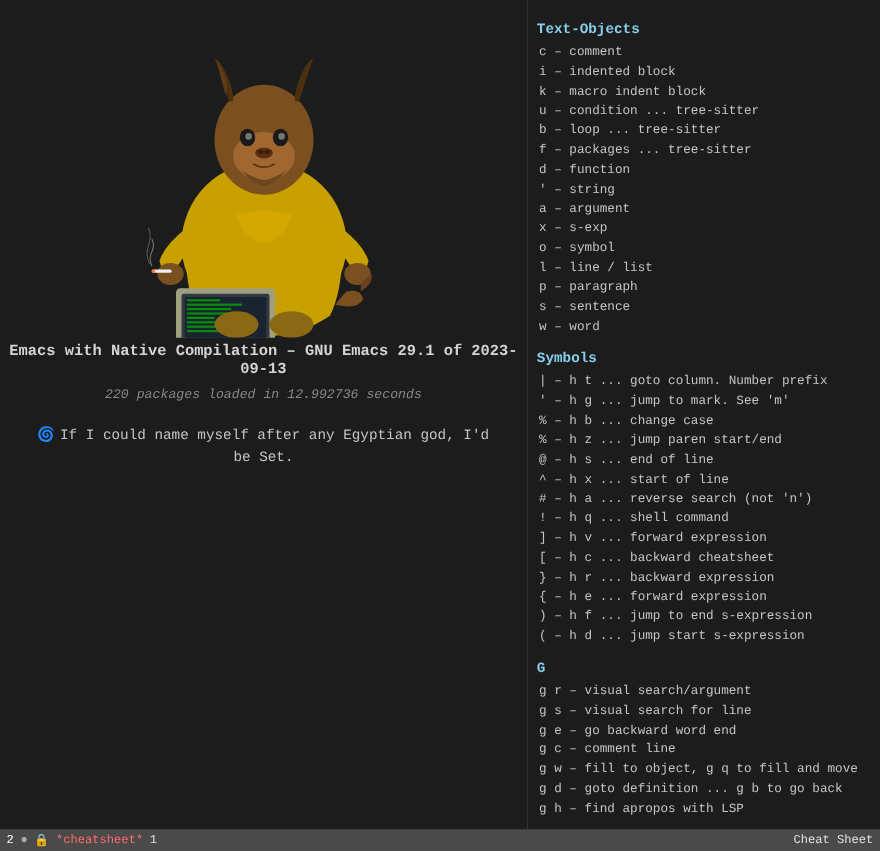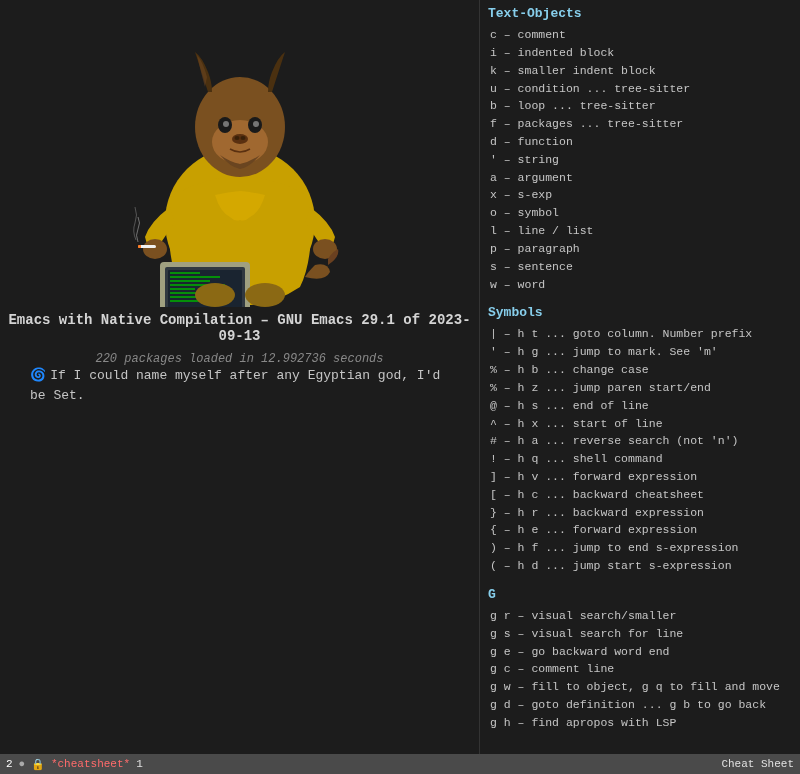--- a/index.html
+++ b/index.html
@@ -31,42 +31,44 @@
       color: #d4d4d4;
       text-align: center;
       margin-bottom: 8px;
       font-weight: bold;
     }
 
     .packages-loaded {
       font-size: 12px;
       color: #888;
       text-align: center;
+      margin-bottom: 20px;
       font-style: italic;
     }
 
     .fortune-text {
       font-size: 13px;
       color: #c5c5c5;
+      text-align: center;
       padding: 0 30px;
       line-height: 1.5;
     }
 
     .fortune-icon {
       color: #5faf00;
       margin-right: 4px;
     }
 
     
     .right-panel {
       width: 320px;
       height: 754px;
       background: #1c1c1c;
       overflow-y: auto;
-      padding: 4px 8px 8px 8px;
+      padding: 17px 8px 8px 8px;
       font-size: 11.5px;
       line-height: 1.55;
     }
 
     .right-panel::-webkit-scrollbar {
       width: 6px;
     }
     .right-panel::-webkit-scrollbar-track {
       background: #1c1c1c;
     }
@@ -216,21 +218,21 @@
   <div class="packages-loaded">220 packages loaded in 12.992736 seconds</div>
   <div class="fortune-text">
     <span class="fortune-icon">🌀</span><span>If I could name myself after any Egyptian god, I'd be Set.</span>
   </div>
 </div>
 
 <div class="right-panel" id="right-panel">
 <div class="section-header first">Text-Objects</div>
     <div class="key-item">c – comment</div>
     <div class="key-item">i – indented block</div>
-    <div class="key-item">k – smaller indent block</div>
+    <div class="key-item">k – macro indent block</div>
     <div class="key-item">u – condition ... tree-sitter</div>
     <div class="key-item">b – loop ... tree-sitter</div>
     <div class="key-item">f – packages ... tree-sitter</div>
     <div class="key-item">d – function</div>
     <div class="key-item">' – string</div>
     <div class="key-item">a – argument</div>
     <div class="key-item">x – s-exp</div>
     <div class="key-item">o – symbol</div>
     <div class="key-item">l – line / list</div>
     <div class="key-item">p – paragraph</div>
@@ -247,21 +249,21 @@
     <div class="key-item"># – h a ... reverse search (not 'n')</div>
     <div class="key-item">! – h q ... shell command</div>
     <div class="key-item">] – h v ... forward expression</div>
     <div class="key-item">[ – h c ... backward cheatsheet</div>
     <div class="key-item">} – h r ... backward expression</div>
     <div class="key-item">{ – h e ... forward expression</div>
     <div class="key-item">) – h f ... jump to end s-expression</div>
     <div class="key-item">( – h d ... jump start s-expression</div>
     <div class="separator"></div>
     <div class="section-header">G</div>
-    <div class="key-item">g r – visual search/smaller</div>
+    <div class="key-item">g r – visual search/argument</div>
     <div class="key-item">g s – visual search for line</div>
     <div class="key-item">g e – go backward word end</div>
     <div class="key-item">g c – comment line</div>
     <div class="key-item">g w – fill to object, g q to fill and move</div>
     <div class="key-item">g d – goto definition ... g b to go back</div>
     <div class="key-item">g h – find apropos with LSP</div>
   </div>
 
 <div class="status-bar">
   <span class="status-num">2</span>

